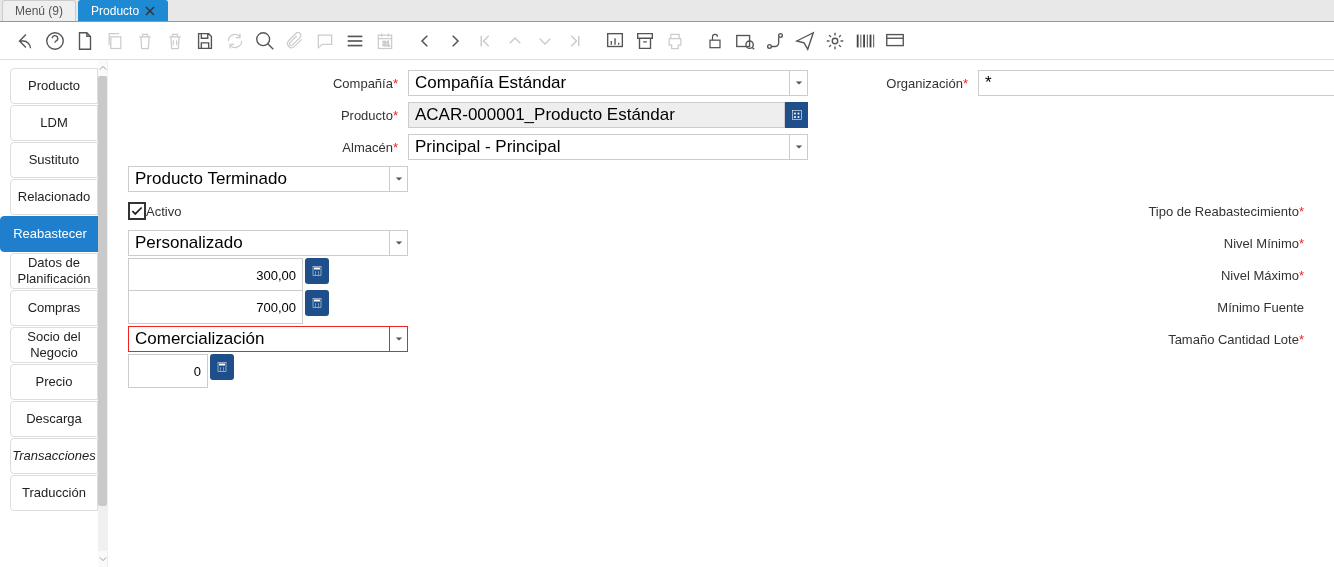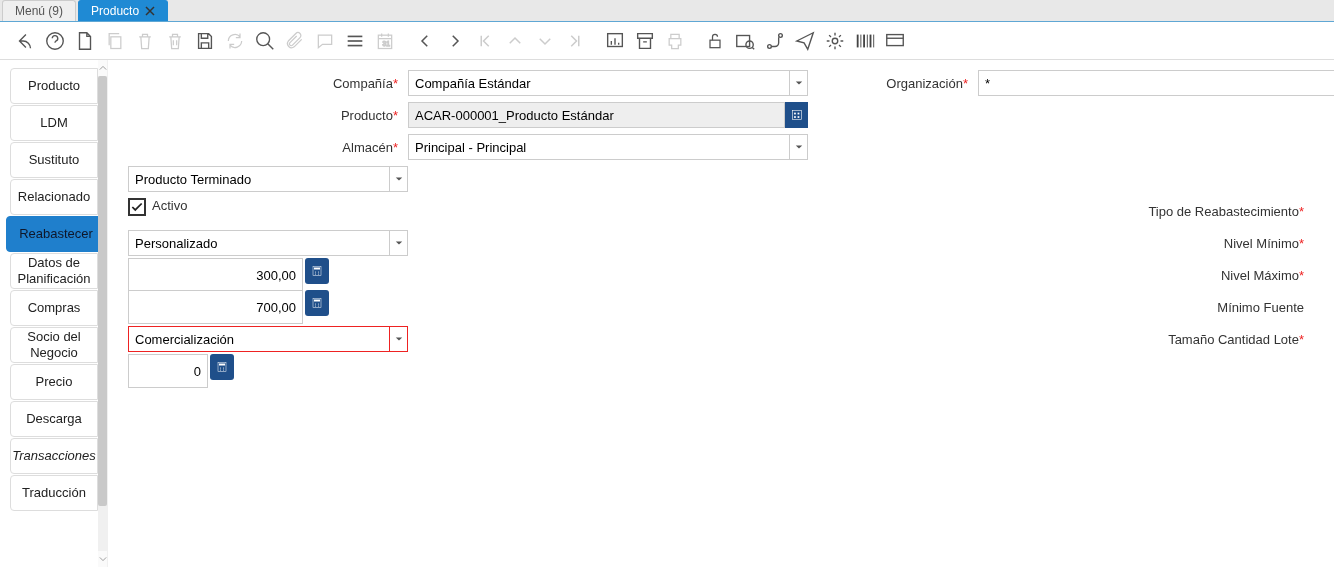--- a/index.html
+++ b/index.html
@@ -9,42 +9,42 @@
 .tab.inactive{background:#efefef}
 .tab.active{background:#1f8ad4;color:#fff;border-color:#1f8ad4}
 .tab .close{margin-left:6px;display:flex;align-items:center}
 .toolbar{height:38px;border-bottom:1px solid #ddd;display:flex;align-items:center;padding:0 10px;gap:0}
 .tbtn{width:30px;height:30px;display:flex;align-items:center;justify-content:center;color:#444}
 .tbtn.disabled svg{color:#ccc}
 .layout{display:flex;height:calc(567px - 22px - 38px)}
 .sidewrap{position:relative;width:108px;background:#fff;border-right:1px solid #f0f0f0;display:flex}
 .sidetabs{display:flex;flex-direction:column;padding-top:8px;width:98px}
 .stab{height:36px;border:1px solid #ddd;border-radius:4px 0 0 4px;margin-bottom:1px;display:flex;align-items:center;justify-content:center;font-size:13px;color:#222;overflow:hidden;text-align:center;line-height:1.2;padding:0 3px;background:#fff;margin-left:10px}
-.stab.active{background:#1f7fcc;color:#0f172a;border-color:#1f7fcc;margin-left:6px;width:100px}
+.stab.active{background:#1f7fcc;color:#ffffff;border-color:#1f7fcc;margin-left:0;width:100px}
 .stab.italic{font-style:italic}
 .scrollbar{width:10px;background:#f0f0f0;display:flex;flex-direction:column;height:100%}
 .sbbtn{height:16px;display:flex;align-items:center;justify-content:center;background:#fafafa}
 .sbthumb{height:430px;background:#c9c9c9;border-radius:2px}
 .content{flex:1;padding:10px 20px;position:relative}
 .formgrid{display:grid;grid-template-columns:280px 400px 1fr;row-gap:6px;font-size:13px}
 .flabel{text-align:right;padding-right:10px;color:#333;display:flex;align-items:center;justify-content:flex-end;height:26px}
 .flabel .u{text-underline-offset:2px}
 .req{color:#e22}
 .fcontrol{display:flex;align-items:center;height:26px}
 .combo{display:flex;width:100%}
-.combo input{flex:1;height:26px;border:1px solid #ccc;padding:0 6px;background:#fff;font-size:13px}
+.combo input{flex:1;height:26px;border:1px solid #ccc;padding:0 6px;background:#fff;font-size:17px}
 .combo input[readonly].grey{background:#eee}
 .combo .dd{width:18px;height:26px;border:1px solid #ccc;border-left:none;background:#fff;display:flex;align-items:center;justify-content:center}
 .combo .lookup{width:23px;height:26px;border:1px solid #1f4f8a;background:#1f4f8a;display:flex;align-items:center;justify-content:center;color:#fff}
 .combo.red input,.combo.red .dd{border-color:#e22}
 .numfield{display:flex}
 .numfield input{width:175px;height:26px;border:1px solid #ccc;text-align:right;padding:16px 6px;font-size:13px}
 .numfield .calc{width:24px;height:26px;background:#1f4f8a;display:flex;align-items:center;justify-content:center;color:#fff;border-radius:3px;margin-left:2px}
 .num80 .numfield input{width:80px}
-.chk{display:flex;align-items:flex-start;gap:6px;height:26px}
+.chk{display:flex;align-items:center;height:26px}
 .chk .box{width:18px;height:18px;border:2px solid #333;display:flex;align-items:center;justify-content:center}
 .org{position:absolute;left:730px;top:10px;display:flex;align-items:center}
 .org .flabel{width:140px}
 .org .combo{width:400px}
 svg{display:block}
 </style>
 </head>
 <body>
 
 <div class="tabbar">

